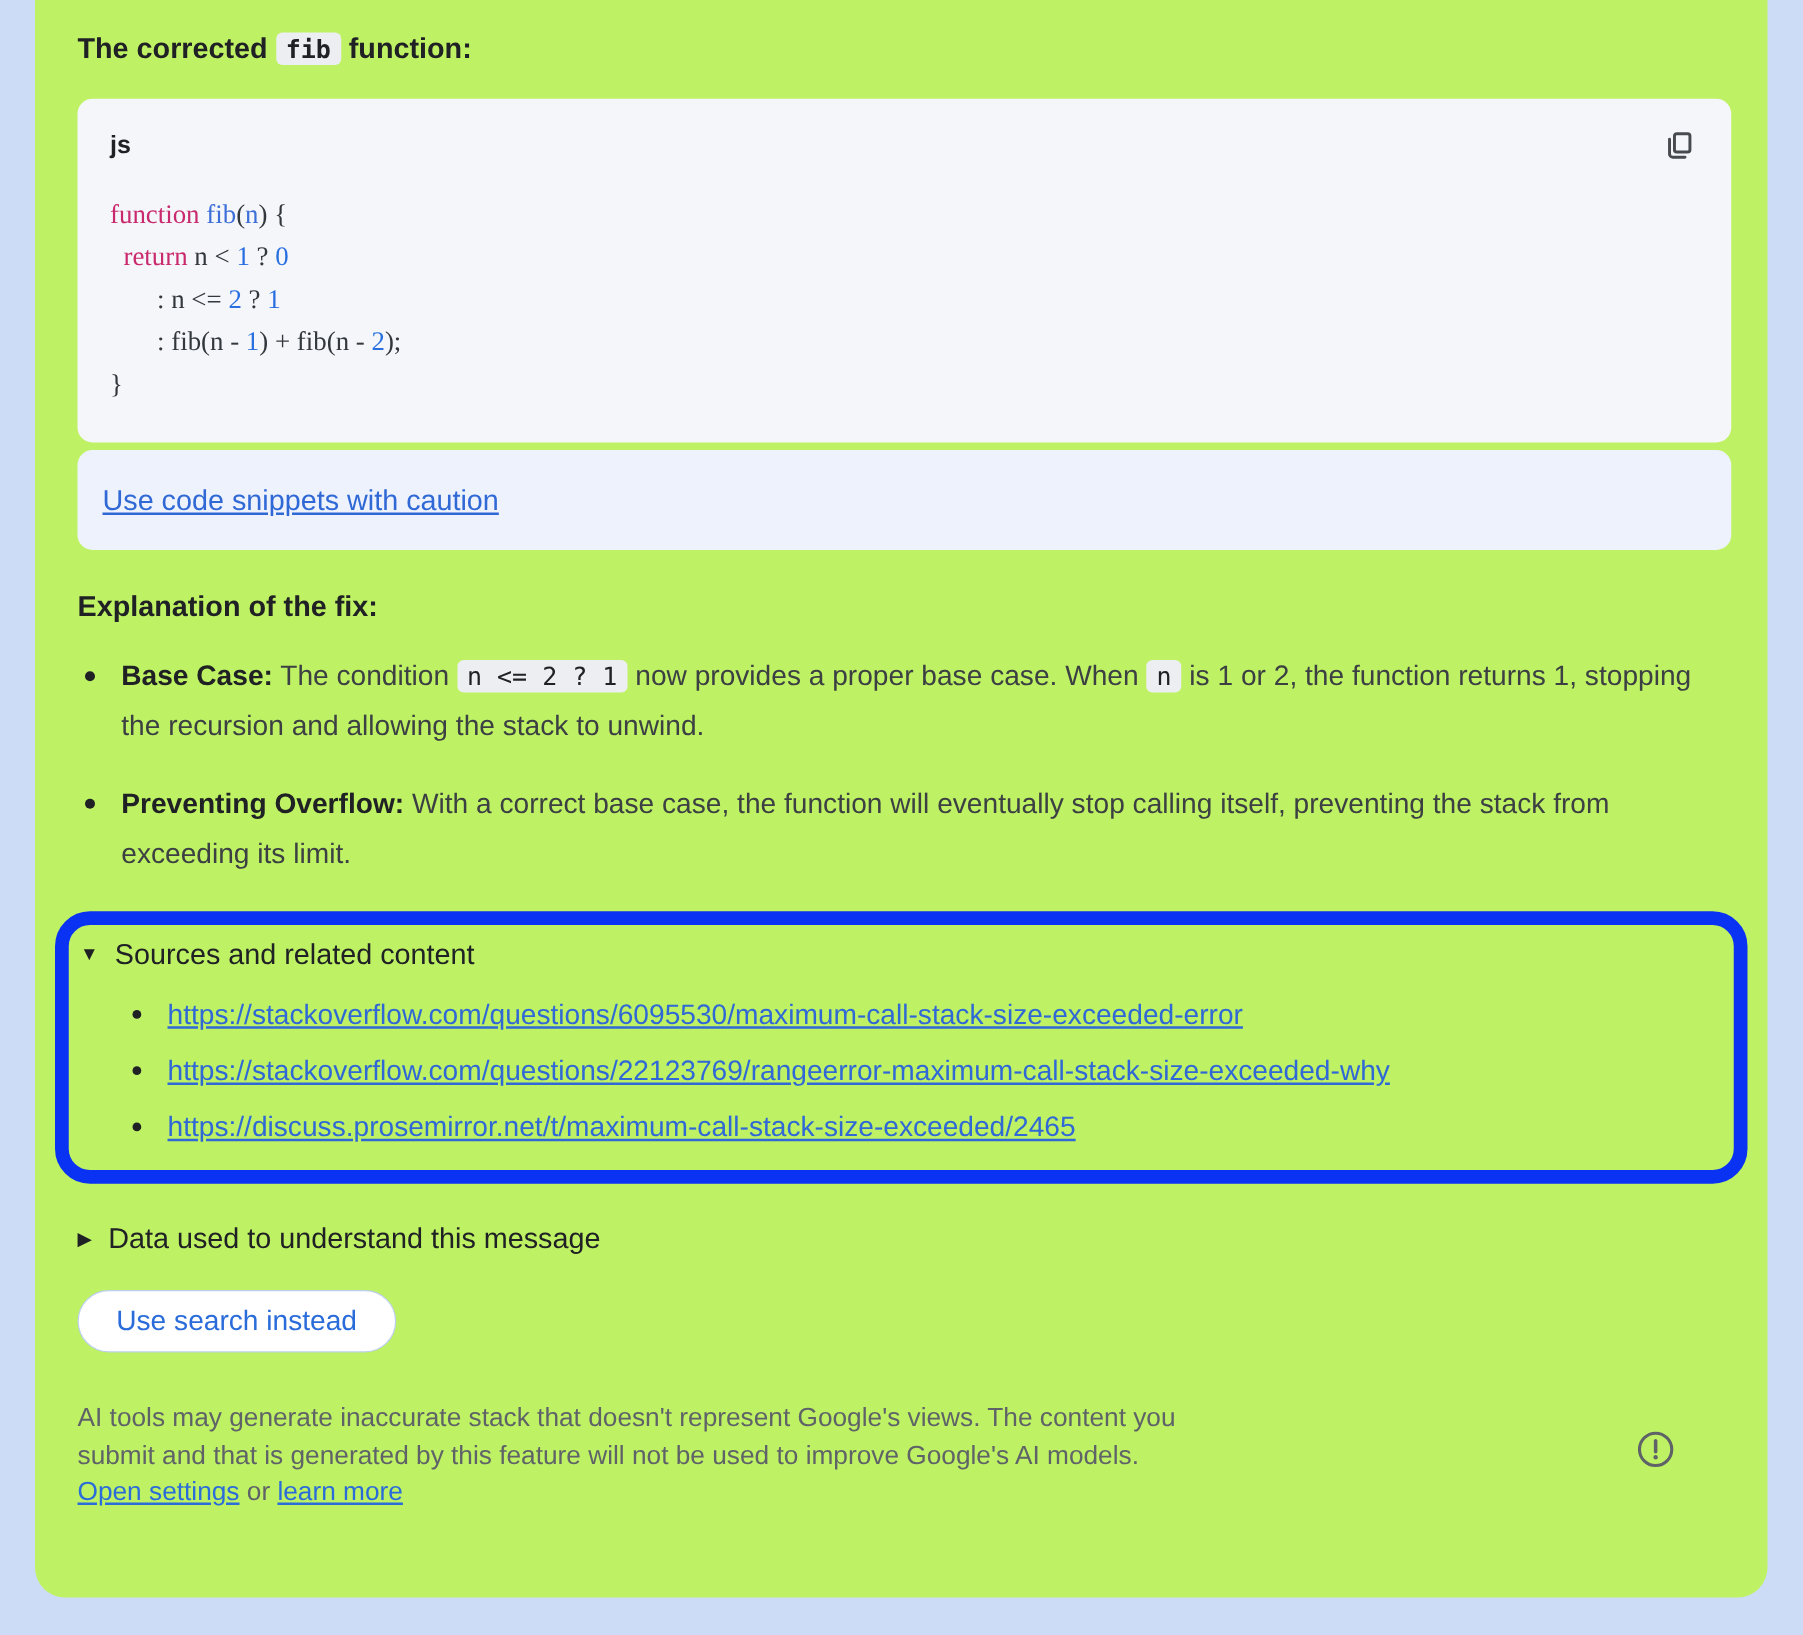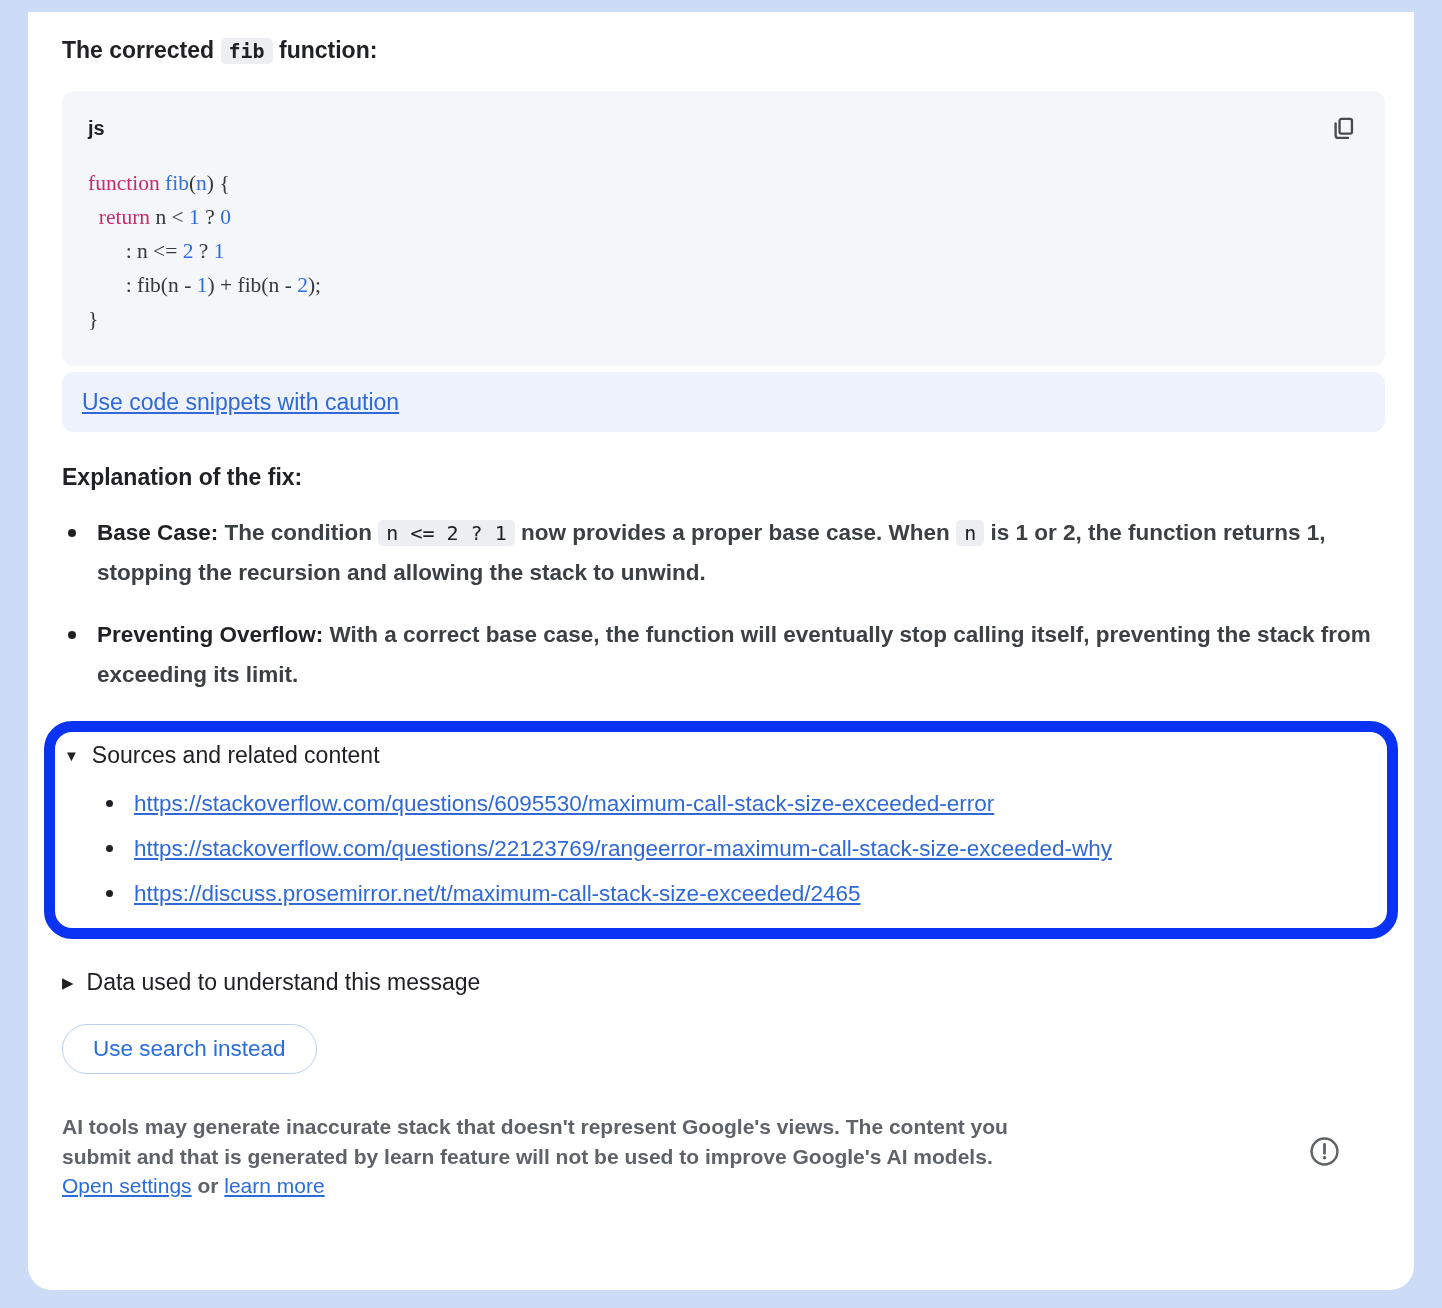--- a/index.html
+++ b/index.html
@@ -4,31 +4,31 @@
 <style>
   html,body{margin:0;padding:0;}
   body{
     width:1442px;height:1308px;
     background:#cddcf6;
     font-family:"Liberation Sans", sans-serif;
     color:#202124;
     overflow:hidden;
   }
   .card{
-    position:absolute;left:28px;top:12px;
+    position:absolute;left:28px;top:0;
     width:1386px;height:1278px;
-    background:#ffffff;
+    background:#bef264;
     border-radius:0 0 24px 24px;
     box-sizing:border-box;
     padding:22px 29px 0 34px;
   }
   
   .heading{font-size:23px;font-weight:700;line-height:32px;margin:0;}
   .seg-b{font-weight:700;}
-  .seg-t{font-weight:700;text-align:right;}
+  .seg-t{font-weight:400;text-align:right;}
   .seg-code,.seg-code-b{
     font-family:"DejaVu Sans Mono", monospace;
     background:#eceef2;border-radius:5px;
     padding:1px 8px;font-size:20px;color:#202124;
   }
   .seg-code-b{font-weight:700;}
   .seg-link{color:#3069d6;text-decoration:underline;cursor:pointer;}
   
   .code-card{
     margin-top:24px;background:#f4f6fa;border-radius:12px;
@@ -40,21 +40,21 @@
   .code-body{
     margin:24px 0 0 0;font-family:Liberation Serif, serif;
     font-size:21.5px;line-height:34px;white-space:pre;color:#33383d;
   }
   .tok-kw{color:#c92a6d;}
   .tok-fn{color:#3d6fd8;}
   .tok-num{color:#2a6fe0;}
   .tok-pl{color:#33383d;}
   .caution-bar{
     margin-top:6px;background:#edf2fc;border-radius:12px;
-    height:60px;display:flex;align-items:center;padding-left:20px;
+    height:80px;display:flex;align-items:center;padding-left:20px;
     box-sizing:border-box;
   }
   .caution-bar a{font-size:23px;color:#3069d6;text-decoration:underline;cursor:pointer;}
   
   .exp-heading{margin:32px 0 0 0;font-size:23px;font-weight:700;}
   .exp-list{list-style:none;margin:14px 0 0 0;padding:0;font-size:22.5px;line-height:40px;color:#3c4043;}
   .exp-list li{position:relative;padding-left:35px;margin-top:22px;max-width:1290px;}
   .exp-list li::before{
     content:"";position:absolute;left:6px;top:16px;
     width:8px;height:8px;border-radius:50%;background:#202124;
@@ -137,21 +137,21 @@
   </div>
 
   <div class="data-used">
     <span class="tri">▶</span>
     <span>Data used to understand this message</span>
   </div>
 
   <button class="use-search">Use search instead</button>
 
   <div class="footer-row">
-    <p class="disclaimer"><span class="seg-t">AI tools may generate inaccurate stack that doesn't represent Google's views. The content you</span><br><span class="seg-t">submit and that is generated by learn feature will not be used to improve Google's AI models.</span><br><a class="seg-link" href="#">Open settings</a><span class="seg-t"> or </span><a class="seg-link" href="#">learn more</a></p>
+    <p class="disclaimer"><span class="seg-t">AI tools may generate inaccurate stack that doesn't represent Google's views. The content you</span><br><span class="seg-t">submit and that is generated by this feature will not be used to improve Google's AI models.</span><br><a class="seg-link" href="#">Open settings</a><span class="seg-t"> or </span><a class="seg-link" href="#">learn more</a></p>
     <span class="info-icon-wrap">
       <svg width="31" height="31" viewBox="0 0 24 24" fill="none">
         <circle cx="12" cy="12" r="10" stroke="#5f6368" stroke-width="1.9"></circle>
         <line x1="12" y1="6.6" x2="12" y2="13.4" stroke="#5f6368" stroke-width="2.2" stroke-linecap="round"></line>
         <circle cx="12" cy="16.9" r="1.35" fill="#5f6368"></circle>
       </svg>
     </span>
   </div>
 
 </div>

